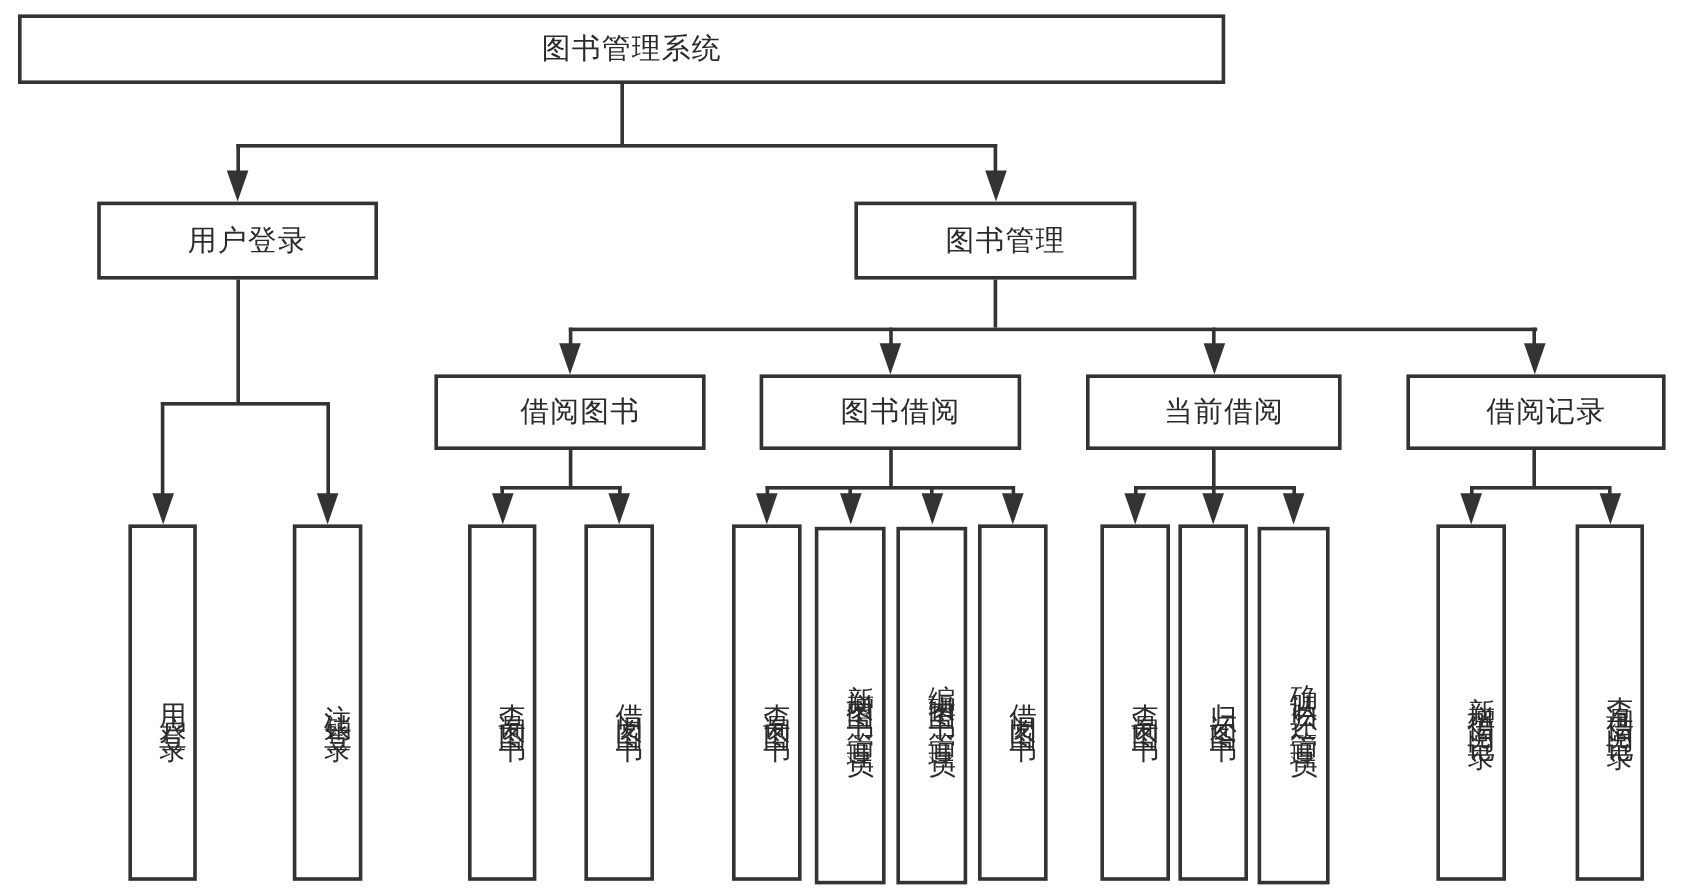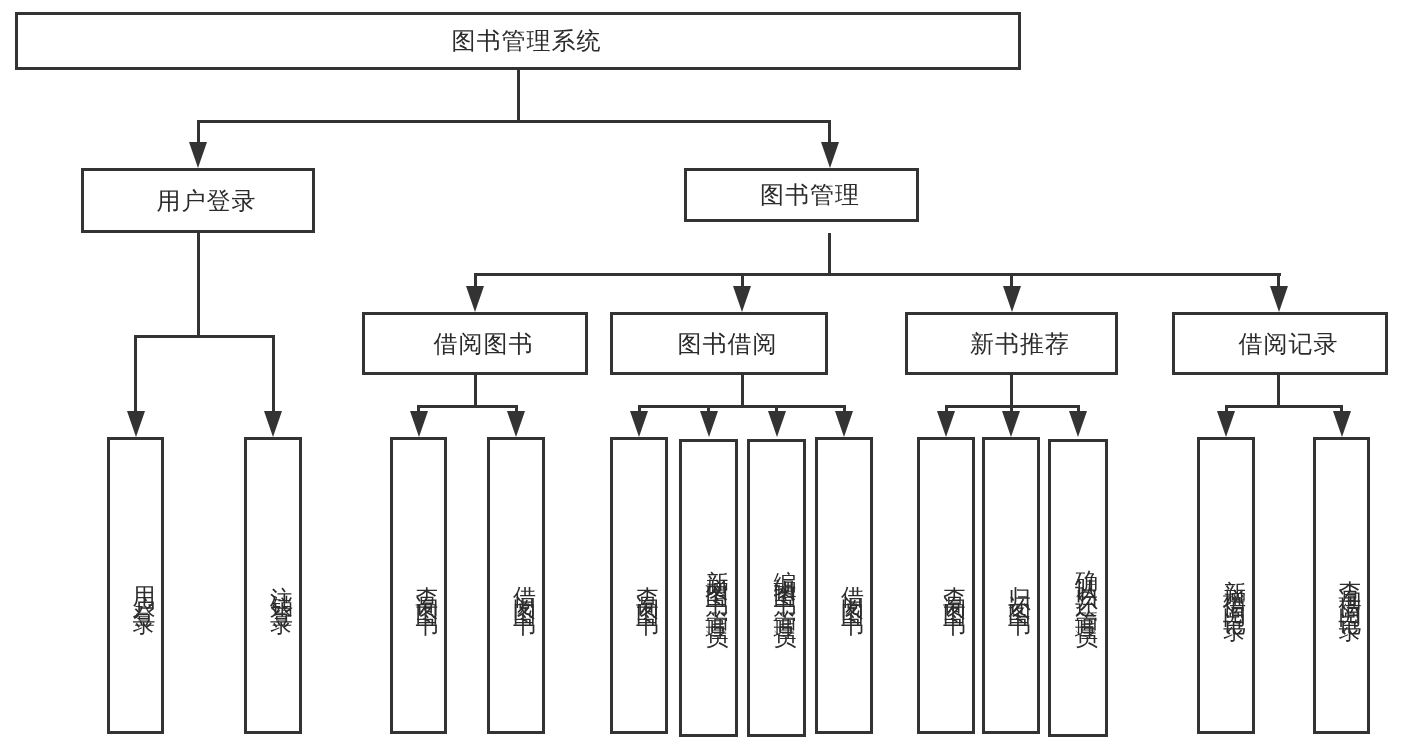--- a/index.html
+++ b/index.html
@@ -44,34 +44,34 @@
 <div id="canvas">
 
   <div class="box" style="left:15px;top:12px;width:1006px;height:58px">
     <span class="lbl">图书管理系统</span>
   </div>
 
   <div class="box" style="left:81px;top:168px;width:234px;height:65px">
     <span class="lbl">用户登录</span>
   </div>
 
-  <div class="box" style="left:684px;top:168px;width:235px;height:54px">
+  <div class="box" style="left:712px;top:168px;width:235px;height:65px">
     <span class="lbl">图书管理</span>
   </div>
 
   <div class="box" style="left:362px;top:312px;width:226px;height:63px">
     <span class="lbl">借阅图书</span>
   </div>
 
-  <div class="box" style="left:610px;top:312px;width:218px;height:63px">
+  <div class="box" style="left:633px;top:312px;width:218px;height:63px">
     <span class="lbl">图书借阅</span>
   </div>
 
   <div class="box" style="left:905px;top:312px;width:213px;height:63px">
-    <span class="lbl">新书推荐</span>
+    <span class="lbl">当前借阅</span>
   </div>
 
   <div class="box" style="left:1172px;top:312px;width:216px;height:63px">
     <span class="lbl">借阅记录</span>
   </div>
 
   <div class="box" style="left:107px;top:437px;width:57px;height:297px">
     <span class="vlbl">用户登录</span>
   </div>
 

